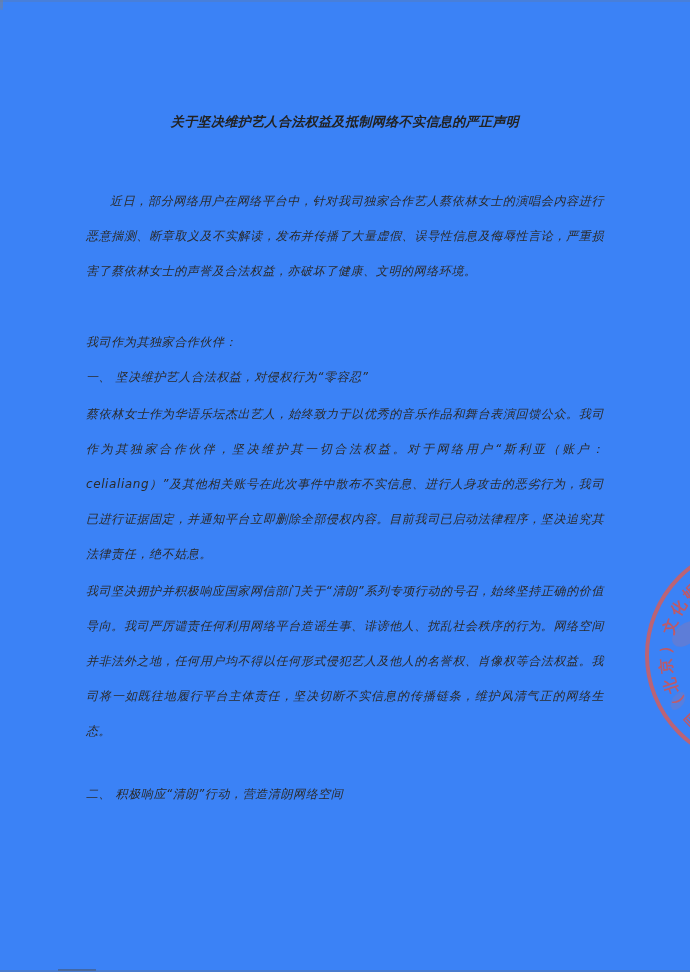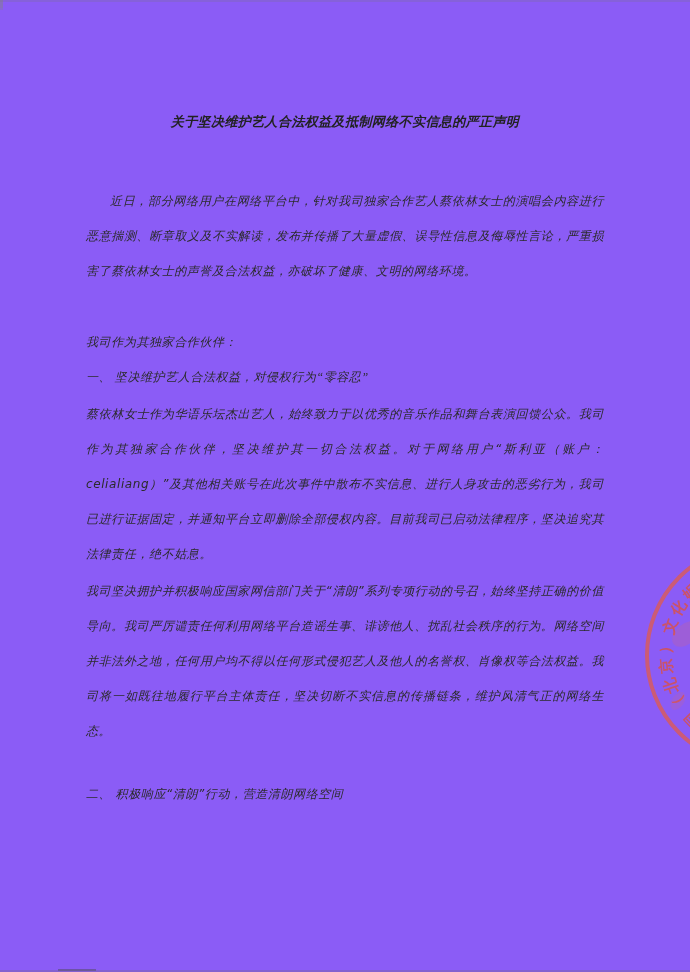--- a/index.html
+++ b/index.html
@@ -10,21 +10,21 @@
   body {
     width: 690px;
     height: 972px;
     overflow: hidden;
     font-family: "DejaVu Sans", sans-serif;
   }
   .page {
     position: relative;
     width: 690px;
     height: 972px;
-    background: #8b5cf6;
+    background: #3b82f6;
     overflow: hidden;
     color: #2b2b2b;
   }
   .content {
     position: absolute;
     top: 0;
     left: 86px;
     width: 518px;
   }
   .doc-title {
@@ -44,21 +44,21 @@
     font-style: italic;
     line-height: 35px;
     letter-spacing: 0.6px;
     text-align: justify;
     text-align-last: left;
     color: #2b2b2b;
   }
   .para.indent { text-indent: 2em; }
   .p-intro   { margin-top: 45px; }
   .p-lead    { margin-top: 36px; }
-  .p-s1-head { margin-top: 0; font-family: Liberation Serif, serif; }
+  .p-s1-head { margin-top: 0; }
   .p-s1-body { margin-top: 2px; }
   .p-s2-head { margin-top: 28px; }
   .p-s2-body { margin-top: 2px; }
 
   .stamp-svg {
     position: absolute;
     top: 0;
     left: 0;
     pointer-events: none;
     filter: blur(0.5px);

